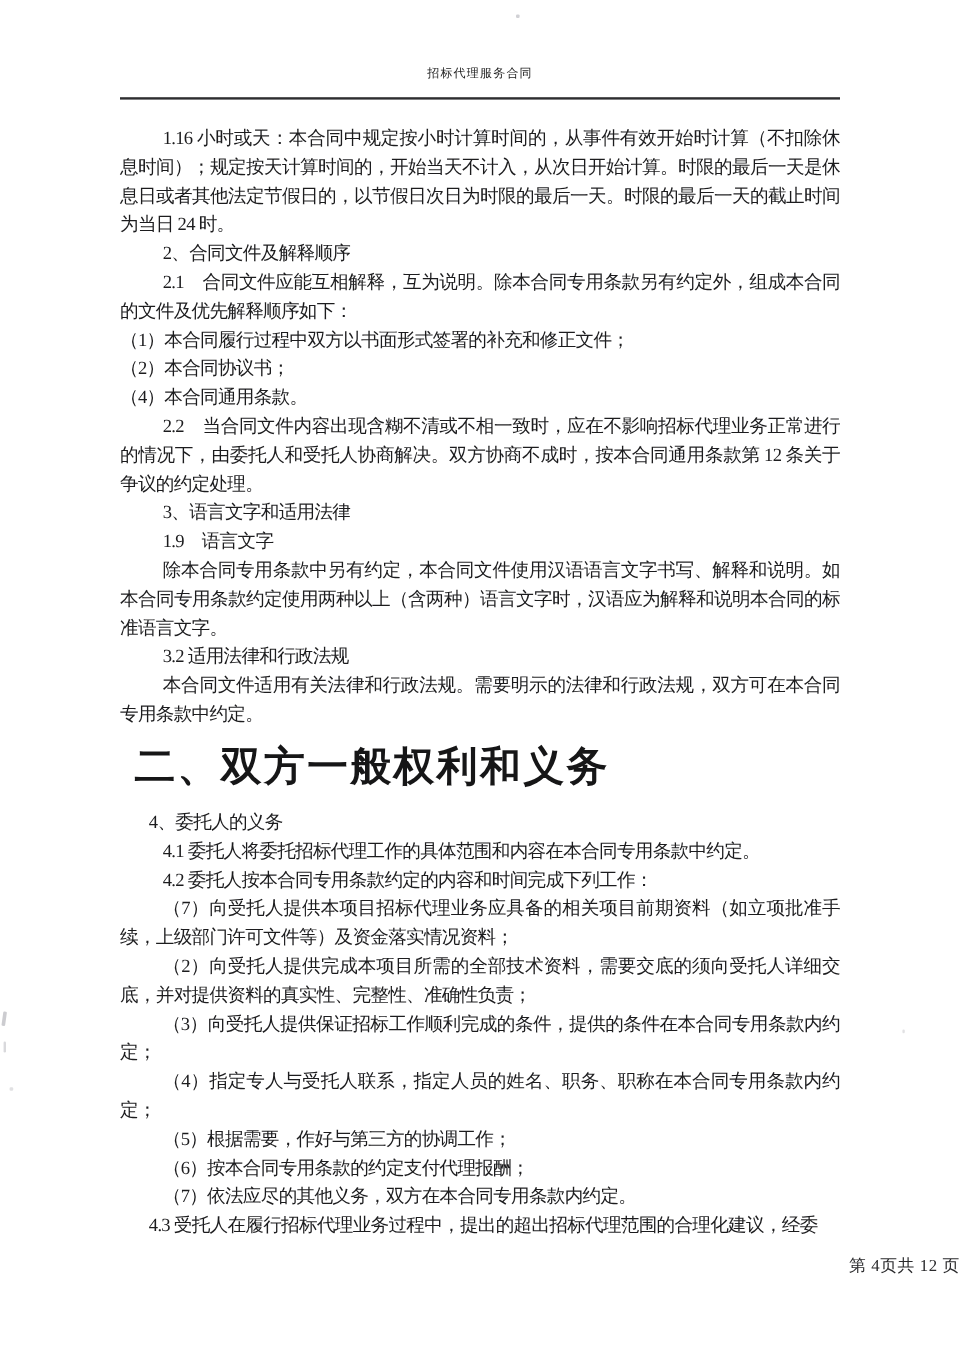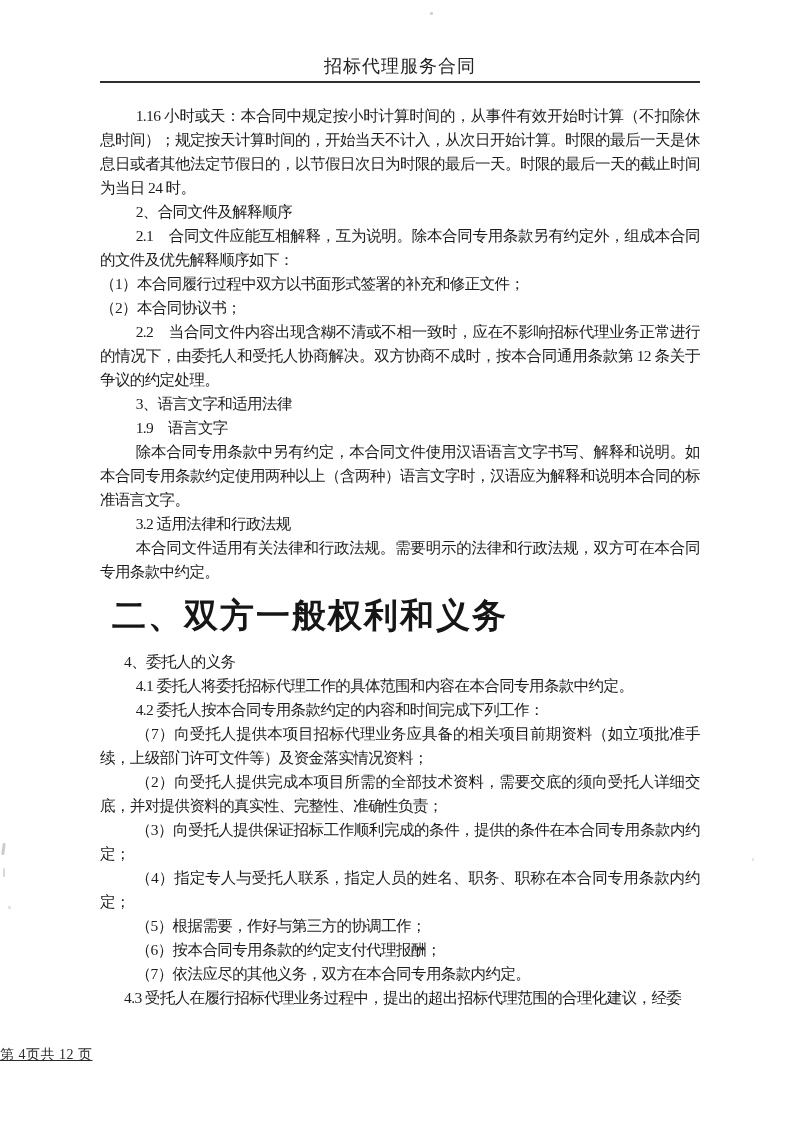--- a/index.html
+++ b/index.html
@@ -7,21 +7,21 @@
     position:relative;
     width:800px;height:1132px;
     background:#ffffff;
     overflow:hidden;
     font-family:"Liberation Serif","DejaVu Serif",serif;
     color:#1d1d1f;
   }
   .header-title{
     position:absolute;top:54px;left:0;width:100%;
     text-align:center;
-    font-size:18px;letter-spacing:1px;color:#222;
+    font-size:10px;letter-spacing:1px;color:#222;
   }
   .header-rule{
     position:absolute;top:81px;left:100px;width:600px;height:0;
     border-top:2px solid #2e2e30;
   }
   .doc-body{
     position:absolute;top:104px;left:100px;width:600px;
     font-size:15.5px;line-height:24px;letter-spacing:-0.6px;
     text-align:justify;color:#1c1c1e;
   }
@@ -30,21 +30,21 @@
   .flush-item{text-indent:0;}
   .minor{text-indent:1.55em;}
   h2.chapter{
     font-family:"Liberation Sans","DejaVu Sans",sans-serif;
     font-size:34px;line-height:34px;font-weight:bold;
     letter-spacing:2px;color:#161617;
     margin:14px 0 18px 12px;text-indent:0;
   }
   .footer{
     position:absolute;top:1046px;left:0;width:100%;
-    text-align:left;font-size:14px;letter-spacing:0.5px;color:#2a2a2c;text-decoration:underline;
+    text-align:right;font-size:14px;letter-spacing:0.5px;color:#2a2a2c;
   }
   .artifact{position:absolute;background:#9a9aa2;border-radius:1px;}
   .a1{left:2px;top:843px;width:3px;height:12px;opacity:.5;transform:rotate(8deg);}
   .a2{left:3px;top:868px;width:2px;height:9px;opacity:.38;}
   .a3{left:430px;top:12px;width:3px;height:3px;opacity:.45;}
   .a4{left:8px;top:906px;width:3px;height:3px;opacity:.3;}
   .a5{left:752px;top:858px;width:2px;height:3px;opacity:.3;}
 </style>
 </head>
 <body>
@@ -54,20 +54,21 @@
   <div class="header-title">招标代理服务合同</div>
 
   <div class="header-rule"></div>
 
   <div class="doc-body">
       <p class="blk clause">1.16 小时或天：本合同中规定按小时计算时间的，从事件有效开始时计算（不扣除休息时间）；规定按天计算时间的，开始当天不计入，从次日开始计算。时限的最后一天是休息日或者其他法定节假日的，以节假日次日为时限的最后一天。时限的最后一天的截止时间为当日 24 时。</p>
       <p class="blk clause">2、合同文件及解释顺序</p>
       <p class="blk clause">2.1　合同文件应能互相解释，互为说明。除本合同专用条款另有约定外，组成本合同的文件及优先解释顺序如下：</p>
       <p class="blk flush-item">（1）本合同履行过程中双方以书面形式签署的补充和修正文件；</p>
       <p class="blk flush-item">（2）本合同协议书；</p>
+      <p class="blk flush-item">（4）本合同通用条款。</p>
       <p class="blk clause">2.2　当合同文件内容出现含糊不清或不相一致时，应在不影响招标代理业务正常进行的情况下，由委托人和受托人协商解决。双方协商不成时，按本合同通用条款第 12 条关于争议的约定处理。</p>
       <p class="blk clause">3、语言文字和适用法律</p>
       <p class="blk clause">1.9　语言文字</p>
       <p class="blk clause">除本合同专用条款中另有约定，本合同文件使用汉语语言文字书写、解释和说明。如本合同专用条款约定使用两种以上（含两种）语言文字时，汉语应为解释和说明本合同的标准语言文字。</p>
       <p class="blk clause">3.2 适用法律和行政法规</p>
       <p class="blk clause">本合同文件适用有关法律和行政法规。需要明示的法律和行政法规，双方可在本合同专用条款中约定。</p>
       <h2 class="chapter">二、双方一般权利和义务</h2>
       <p class="blk minor">4、委托人的义务</p>
       <p class="blk clause">4.1 委托人将委托招标代理工作的具体范围和内容在本合同专用条款中约定。</p>
       <p class="blk clause">4.2 委托人按本合同专用条款约定的内容和时间完成下列工作：</p>

